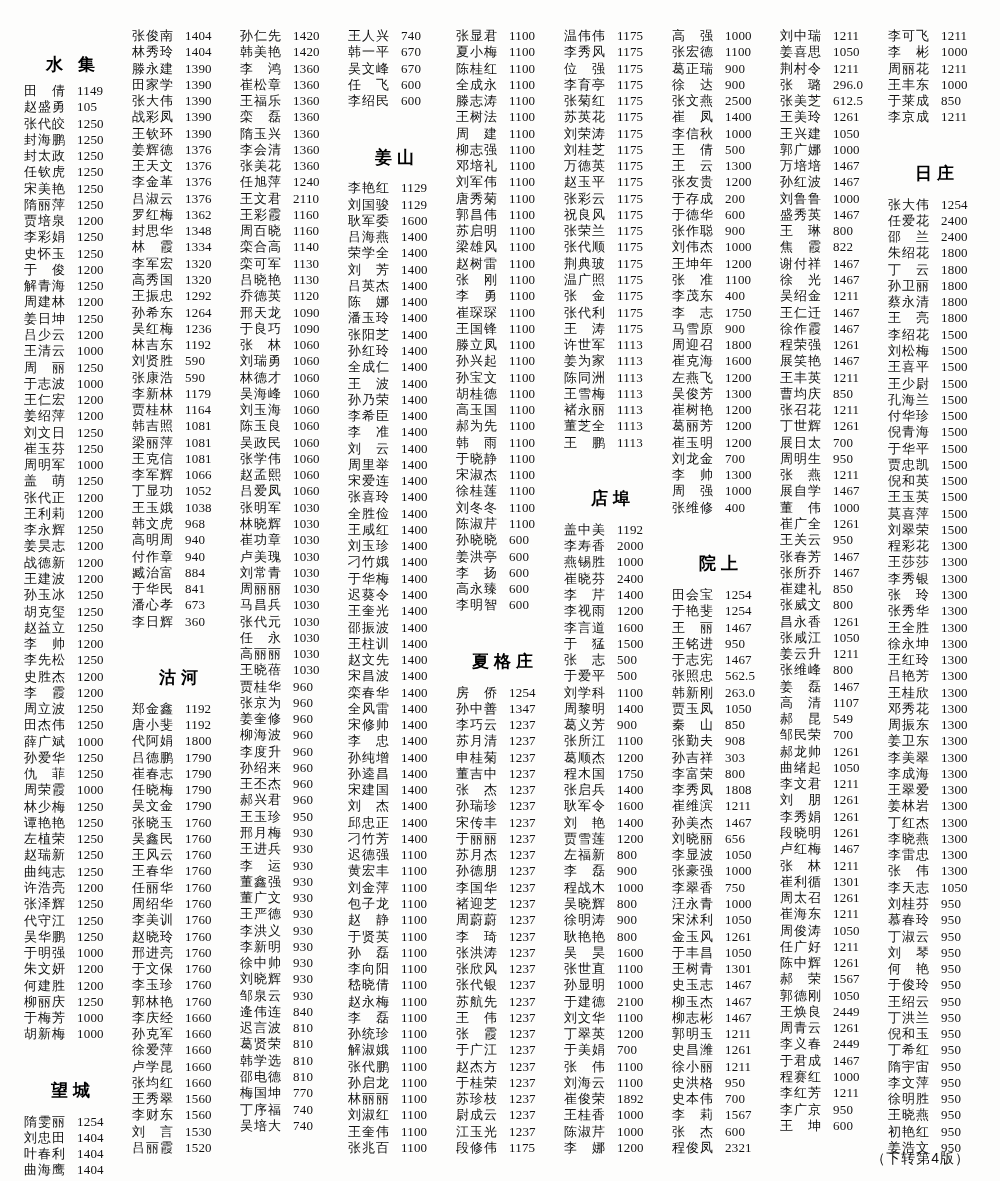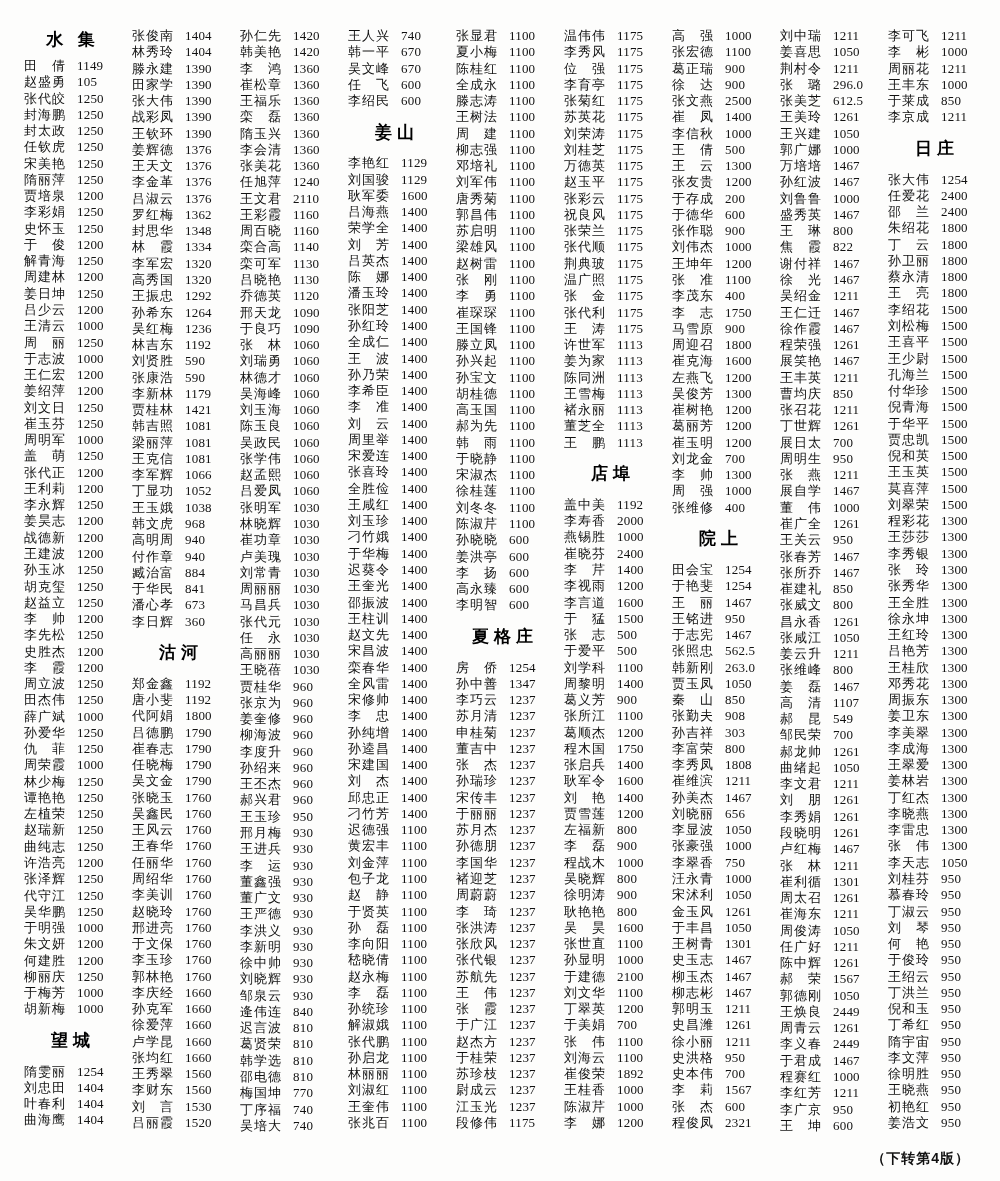--- a/index.html
+++ b/index.html
@@ -31,27 +31,28 @@
   }
   .amt{
     display:inline-block;margin-left:12px;
     font-size:13px;letter-spacing:0.2px;
   }
   .hdr{
     height:46px;
     display:flex;align-items:center;justify-content:center;
     font-weight:bold;font-size:17px;
     letter-spacing:0.30em;text-indent:0.30em;
-    font-family:Liberation Serif, serif;
+    font-family:Liberation Sans, sans-serif;
     color:#000;
+    margin-top:25px;
   }
   .col > .hdr:first-child{height:30px;align-items:flex-start;}
   #footer{
     position:absolute;right:30px;top:1150px;
-    font-size:14px;font-weight:bold;
+    font-size:14px;font-weight:normal;
     font-family:"Liberation Sans","DejaVu Sans",sans-serif;
     letter-spacing:1px;
   }
 </style>
 </head>
 <body>
 
 <div id="cols">
     <div class="col">
       <div class="hdr">水 集</div>
@@ -397,21 +398,21 @@
       <div class="row">
         <span class="nm">张康浩</span>
         <span class="amt">590</span>
       </div>
       <div class="row">
         <span class="nm">李新林</span>
         <span class="amt">1179</span>
       </div>
       <div class="row">
         <span class="nm">贾桂林</span>
-        <span class="amt">1421</span>
+        <span class="amt">1164</span>
       </div>
       <div class="row">
         <span class="nm">韩吉照</span>
         <span class="amt">1081</span>
       </div>
       <div class="row">
         <span class="nm">梁丽萍</span>
         <span class="amt">1081</span>
       </div>
       <div class="row">

